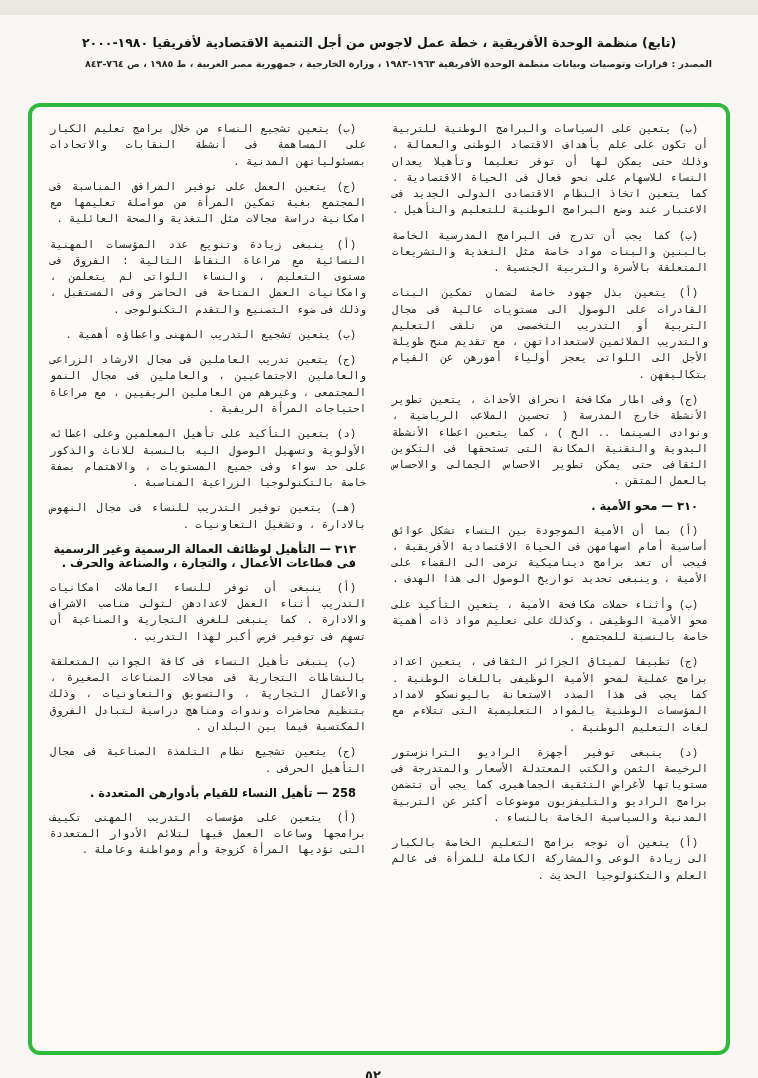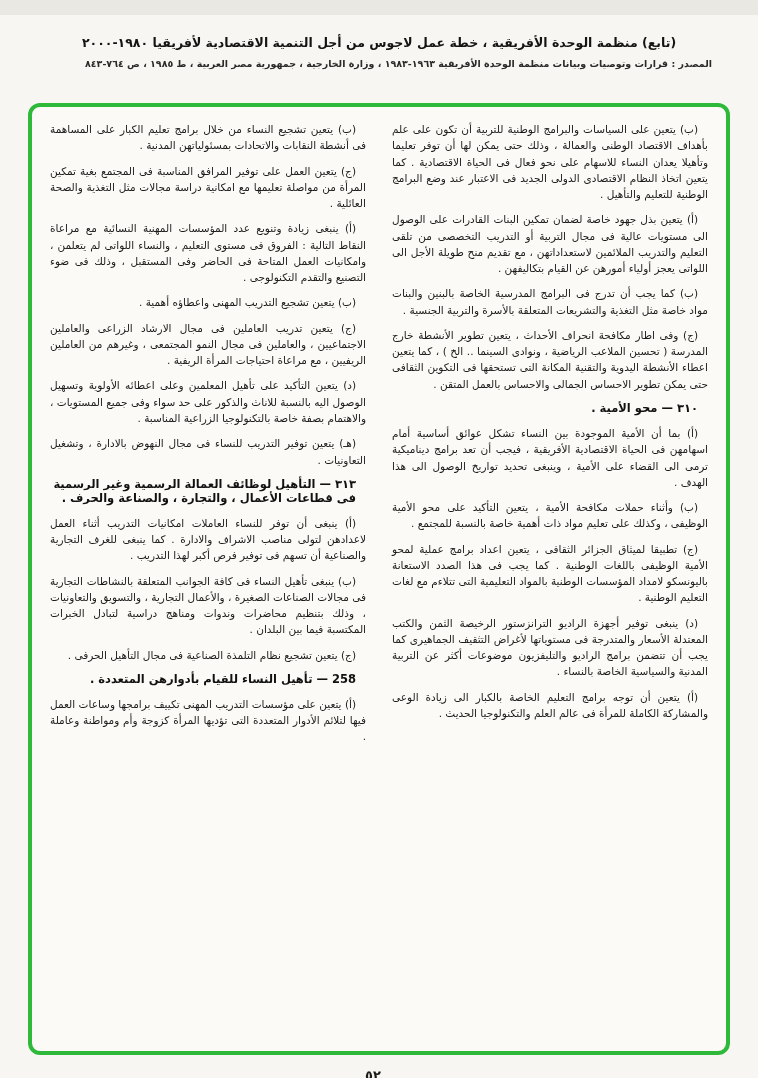--- a/index.html
+++ b/index.html
@@ -59,20 +59,21 @@
     direction: rtl;
   }
   .para {
     font-size: 10.5px;
     line-height: 1.55;
     color: #1b1b1b;
     text-align: justify;
     text-indent: 10px;
     margin: 0 0 9px 0;
     direction: rtl;
+    font-family: Liberation Mono, monospace;
   }
   .heading {
     font-size: 11.5px;
     font-weight: bold;
     color: #111;
     text-align: right;
     margin: 6px 0 10px 0;
     padding-right: 10px;
     direction: rtl;
   }
@@ -94,42 +95,42 @@
 
   <div class="header">
     <div class="title">(تابع) منظمة الوحدة الأفريقية ، خطة عمل لاجوس من أجل التنمية الاقتصادية لأفريقيا ١٩٨٠-٢٠٠٠</div>
     <div class="source">المصدر : قرارات وتوصيات وبيانات منظمة الوحدة الأفريقية ١٩٦٣-١٩٨٣ ، وزارة الخارجية ، جمهورية مصر العربية ، ط ١٩٨٥ ، ص ٧٦٤-٨٤٣</div>
   </div>
 
   <div class="frame">
 
     <div class="col">
       <p class="para">(ب) يتعين على السياسات والبرامج الوطنية للتربية أن تكون على علم بأهداف الاقتصاد الوطنى والعمالة ، وذلك حتى يمكن لها أن توفر تعليما وتأهيلا يعدان النساء للاسهام على نحو فعال فى الحياة الاقتصادية . كما يتعين اتخاذ النظام الاقتصادى الدولى الجديد فى الاعتبار عند وضع البرامج الوطنية للتعليم والتأهيل .</p>
+      <p class="para">(ب) كما يجب أن تدرج فى البرامج المدرسية الخاصة بالبنين والبنات مواد خاصة مثل التغذية والتشريعات المتعلقة بالأسرة والتربية الجنسية .</p>
       <p class="para">(أ) يتعين بذل جهود خاصة لضمان تمكين البنات القادرات على الوصول الى مستويات عالية فى مجال التربية أو التدريب التخصصى من تلقى التعليم والتدريب الملائمين لاستعداداتهن ، مع تقديم منح طويلة الأجل الى اللواتى يعجز أولياء أمورهن عن القيام بتكاليفهن .</p>
-      <p class="para">(ب) كما يجب أن تدرج فى البرامج المدرسية الخاصة بالبنين والبنات مواد خاصة مثل التغذية والتشريعات المتعلقة بالأسرة والتربية الجنسية .</p>
       <p class="para">(ج) وفى اطار مكافحة انحراف الأحداث ، يتعين تطوير الأنشطة خارج المدرسة ( تحسين الملاعب الرياضية ، ونوادى السينما .. الخ ) ، كما يتعين اعطاء الأنشطة اليدوية والتقنية المكانة التى تستحقها فى التكوين الثقافى حتى يمكن تطوير الاحساس الجمالى والاحساس بالعمل المتقن .</p>
       <p class="heading">٣١٠ — محو الأمية .</p>
       <p class="para">(أ) بما أن الأمية الموجودة بين النساء تشكل عوائق أساسية أمام اسهامهن فى الحياة الاقتصادية الأفريقية ، فيجب أن تعد برامج ديناميكية ترمى الى القضاء على الأمية ، وينبغى تحديد تواريخ الوصول الى هذا الهدف .</p>
       <p class="para">(ب) وأثناء حملات مكافحة الأمية ، يتعين التأكيد على محو الأمية الوظيفى ، وكذلك على تعليم مواد ذات أهمية خاصة بالنسبة للمجتمع .</p>
       <p class="para">(ج) تطبيقا لميثاق الجزائر الثقافى ، يتعين اعداد برامج عملية لمحو الأمية الوظيفى باللغات الوطنية . كما يجب فى هذا الصدد الاستعانة باليونسكو لامداد المؤسسات الوطنية بالمواد التعليمية التى تتلاءم مع لغات التعليم الوطنية .</p>
       <p class="para">(د) ينبغى توفير أجهزة الراديو الترانزستور الرخيصة الثمن والكتب المعتدلة الأسعار والمتدرجة فى مستوياتها لأغراض التثقيف الجماهيرى كما يجب أن تتضمن برامج الراديو والتليفزيون موضوعات أكثر عن التربية المدنية والسياسية الخاصة بالنساء .</p>
       <p class="para">(أ) يتعين أن توجه برامج التعليم الخاصة بالكبار الى زيادة الوعى والمشاركة الكاملة للمرأة فى عالم العلم والتكنولوجيا الحديث .</p>
     </div>
 
     <div class="col">
       <p class="para">(ب) يتعين تشجيع النساء من خلال برامج تعليم الكبار على المساهمة فى أنشطة النقابات والاتحادات بمسئولياتهن المدنية .</p>
       <p class="para">(ج) يتعين العمل على توفير المرافق المناسبة فى المجتمع بغية تمكين المرأة من مواصلة تعليمها مع امكانية دراسة مجالات مثل التغذية والصحة العائلية .</p>
       <p class="para">(أ) ينبغى زيادة وتنويع عدد المؤسسات المهنية النسائية مع مراعاة النقاط التالية : الفروق فى مستوى التعليم ، والنساء اللواتى لم يتعلمن ، وامكانيات العمل المتاحة فى الحاضر وفى المستقبل ، وذلك فى ضوء التصنيع والتقدم التكنولوجى .</p>
       <p class="para">(ب) يتعين تشجيع التدريب المهنى واعطاؤه أهمية .</p>
       <p class="para">(ج) يتعين تدريب العاملين فى مجال الارشاد الزراعى والعاملين الاجتماعيين ، والعاملين فى مجال النمو المجتمعى ، وغيرهم من العاملين الريفيين ، مع مراعاة احتياجات المرأة الريفية .</p>
       <p class="para">(د) يتعين التأكيد على تأهيل المعلمين وعلى اعطائه الأولوية وتسهيل الوصول اليه بالنسبة للاناث والذكور على حد سواء وفى جميع المستويات ، والاهتمام بصفة خاصة بالتكنولوجيا الزراعية المناسبة .</p>
       <p class="para">(هـ) يتعين توفير التدريب للنساء فى مجال النهوض بالادارة ، وتشغيل التعاونيات .</p>
       <p class="heading">٣١٣ — التأهيل لوظائف العمالة الرسمية وغير الرسمية فى قطاعات الأعمال ، والتجارة ، والصناعة والحرف .</p>
       <p class="para">(أ) ينبغى أن توفر للنساء العاملات امكانيات التدريب أثناء العمل لاعدادهن لتولى مناصب الاشراف والادارة . كما ينبغى للغرف التجارية والصناعية أن تسهم فى توفير فرص أكبر لهذا التدريب .</p>
-      <p class="para">(ب) ينبغى تأهيل النساء فى كافة الجوانب المتعلقة بالنشاطات التجارية فى مجالات الصناعات الصغيرة ، والأعمال التجارية ، والتسويق والتعاونيات ، وذلك بتنظيم محاضرات وندوات ومناهج دراسية لتبادل الخبرات المكتسبة فيما بين البلدان .</p>
+      <p class="para">(ب) ينبغى تأهيل النساء فى كافة الجوانب المتعلقة بالنشاطات التجارية فى مجالات الصناعات الصغيرة ، والأعمال التجارية ، والتسويق والتعاونيات ، وذلك بتنظيم محاضرات وندوات ومناهج دراسية لتبادل الفروق المكتسبة فيما بين البلدان .</p>
       <p class="para">(ج) يتعين تشجيع نظام التلمذة الصناعية فى مجال التأهيل الحرفى .</p>
       <p class="heading">258 — تأهيل النساء للقيام بأدوارهن المتعددة .</p>
       <p class="para">(أ) يتعين على مؤسسات التدريب المهنى تكييف برامجها وساعات العمل فيها لتلائم الأدوار المتعددة التى تؤديها المرأة كزوجة وأم ومواطنة وعاملة .</p>
     </div>
 
   </div>
 
   <div class="pagenum">٥٢</div>
 
 </div>

